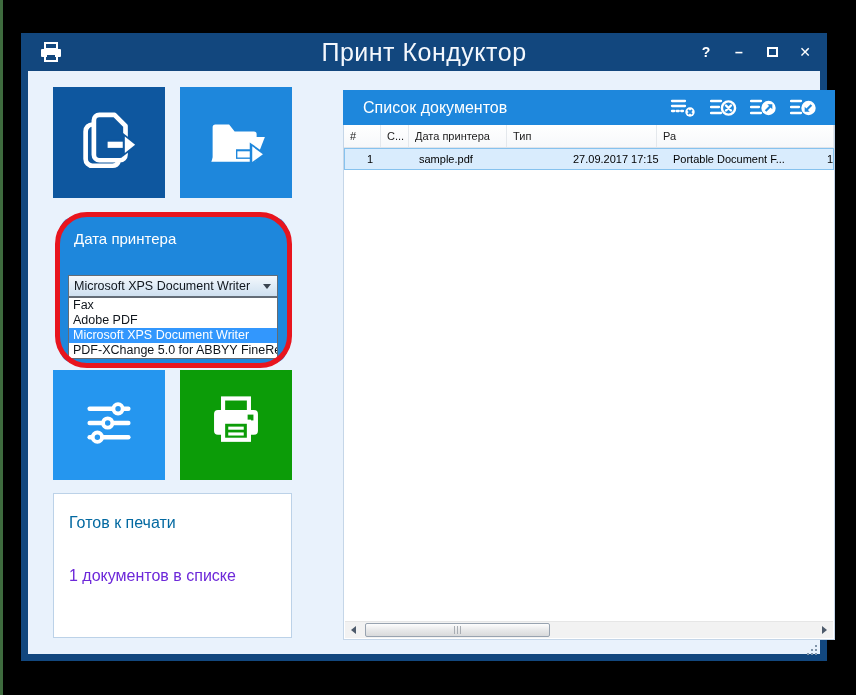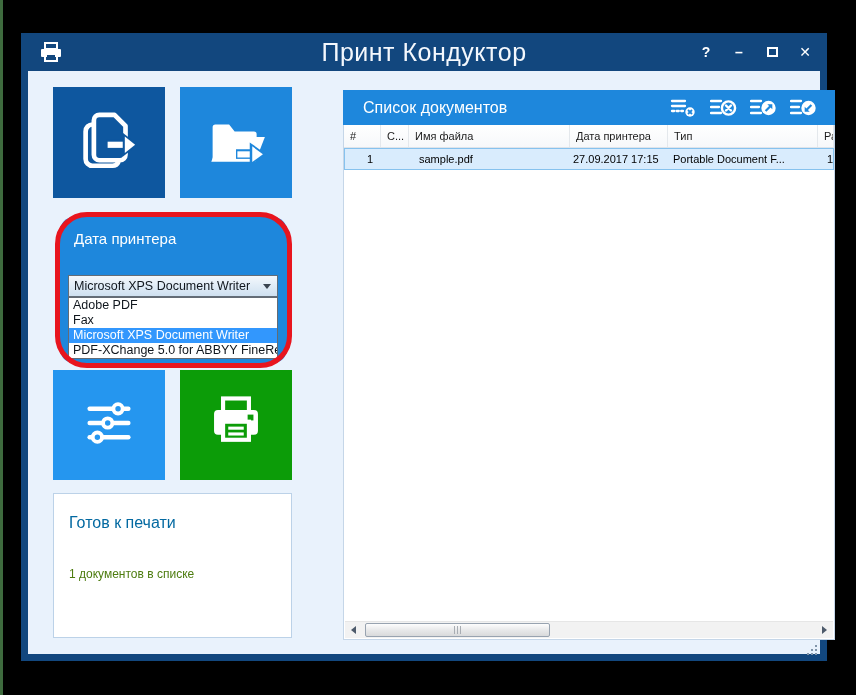--- a/index.html
+++ b/index.html
@@ -41,21 +41,21 @@
   #combo .dd-arrow{width:0;height:0;border-left:4px solid transparent;border-right:4px solid transparent;
     border-top:5px solid #3a4450;margin-right:6px;}
   #dropdown{left:40px;top:226px;width:210px;background:#fff;border:1px solid #646b74;z-index:20;}
   .dd-item{height:15px;line-height:15px;font-size:12.5px;color:#10161d;padding-left:4px;
     white-space:nowrap;overflow:hidden;}
   .dd-item.hilite{background:#3297fd;color:#fff;}
 
   
   #status-box{left:25px;top:422px;width:239px;height:145px;background:#fff;border:1px solid #bcd2e8;}
   #status-title{position:absolute;left:15px;top:20px;font-size:16px;font-weight:300;color:#0369a1;}
-  #status-count{position:absolute;left:15px;top:73px;font-size:12px;color:#4d7c0f;}
+  #status-count{position:absolute;left:15px;top:73px;font-size:16px;color:#6d28d9;}
 
   
   #doclist{left:282px;top:19px;width:492px;height:550px;margin-left:33px;}
   #dl-header{position:absolute;left:0;top:0;width:492px;height:35px;background:#1e87dc;display:flex;align-items:center;}
   #dl-title{color:#fff;font-size:16px;font-weight:300;margin-left:20px;flex:1;}
   #dl-icons{display:flex;gap:13px;margin-right:18px;}
   #dl-icons .hbtn{width:27px;height:22px;cursor:default;}
   #listbox{position:absolute;left:0;top:35px;width:492px;height:515px;background:#fff;border:1px solid #c5d6e8;border-top:none;}
   #thead{display:flex;height:23px;background:linear-gradient(#ffffff,#f6f8fa);border-bottom:1px solid #dfe4ea;
     font-size:11px;color:#1c1c1c;}
@@ -138,22 +138,22 @@
       <div id="printer-panel" class="abs">
         <span id="printer-label">Дата принтера</span>
       </div>
 
       <div id="combo" class="abs">
         <span class="val">Microsoft XPS Document Writer</span>
         <span class="dd-arrow"></span>
       </div>
 
       <div id="dropdown" class="abs">
+        <div class="dd-item">Fax</div>
         <div class="dd-item">Adobe PDF</div>
-        <div class="dd-item">Fax</div>
         <div class="dd-item hilite">Microsoft XPS Document Writer</div>
         <div class="dd-item">PDF-XChange 5.0 for ABBYY FineReade</div>
       </div>
 
       <div id="annotation-ring" class="abs"></div>
 
       <div id="tile-settings" class="abs tile">
         <span>
           <svg viewBox="0 0 48 48" width="62" height="62">
             <g stroke="#fff" stroke-width="3.4" stroke-linecap="round" fill="none">
@@ -236,21 +236,20 @@
                 <polygon points="14.7,9.7 14.7,14.7 19.7,14.7" fill="#1e87dc"></polygon>
               </svg>
             </span>
           </div>
         </div>
 
         <div id="listbox">
           <div id="thead">
             <div class="hc c-num">#</div>
             <div class="hc c-st">С...</div>
-            <div class="hc c-name">Имя файла</div>
             <div class="hc c-date">Дата принтера</div>
             <div class="hc c-type">Тип</div>
             <div class="hc c-size">Ра</div>
           </div>
           <div id="trow">
             <div class="tc c-num">1</div>
             <div class="tc c-st"></div>
             <div class="tc c-name">sample.pdf</div>
             <div class="tc c-date">27.09.2017 17:15</div>
             <div class="tc c-type">Portable Document F...</div>

